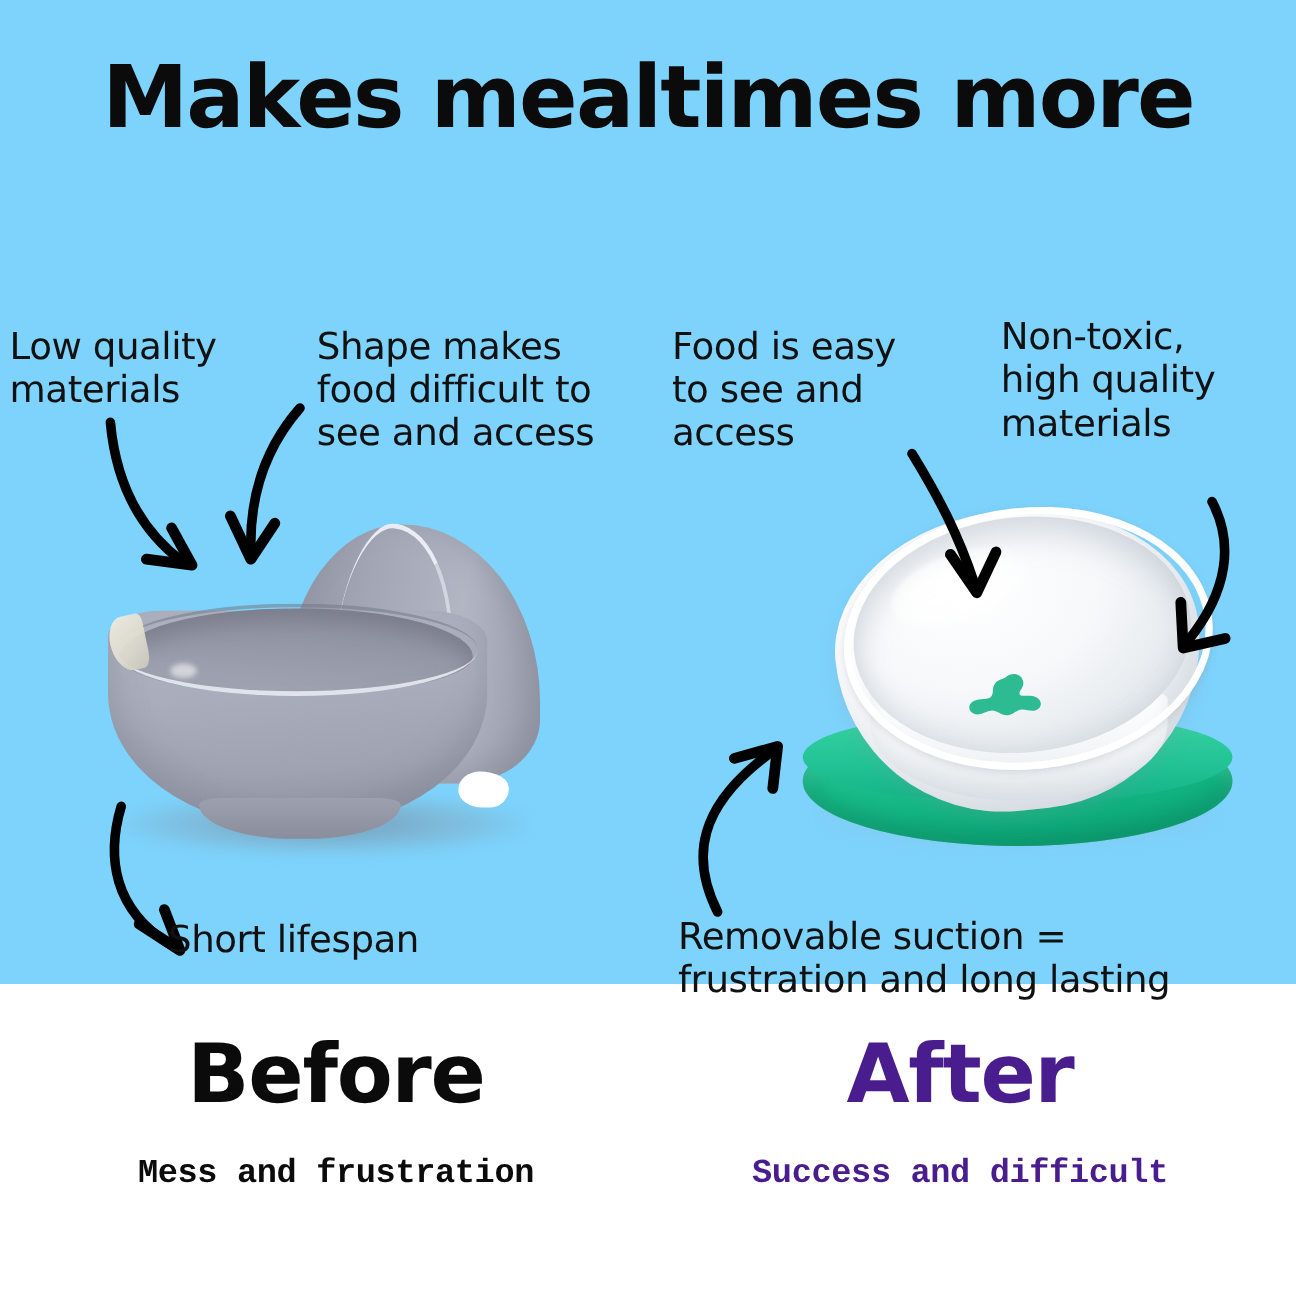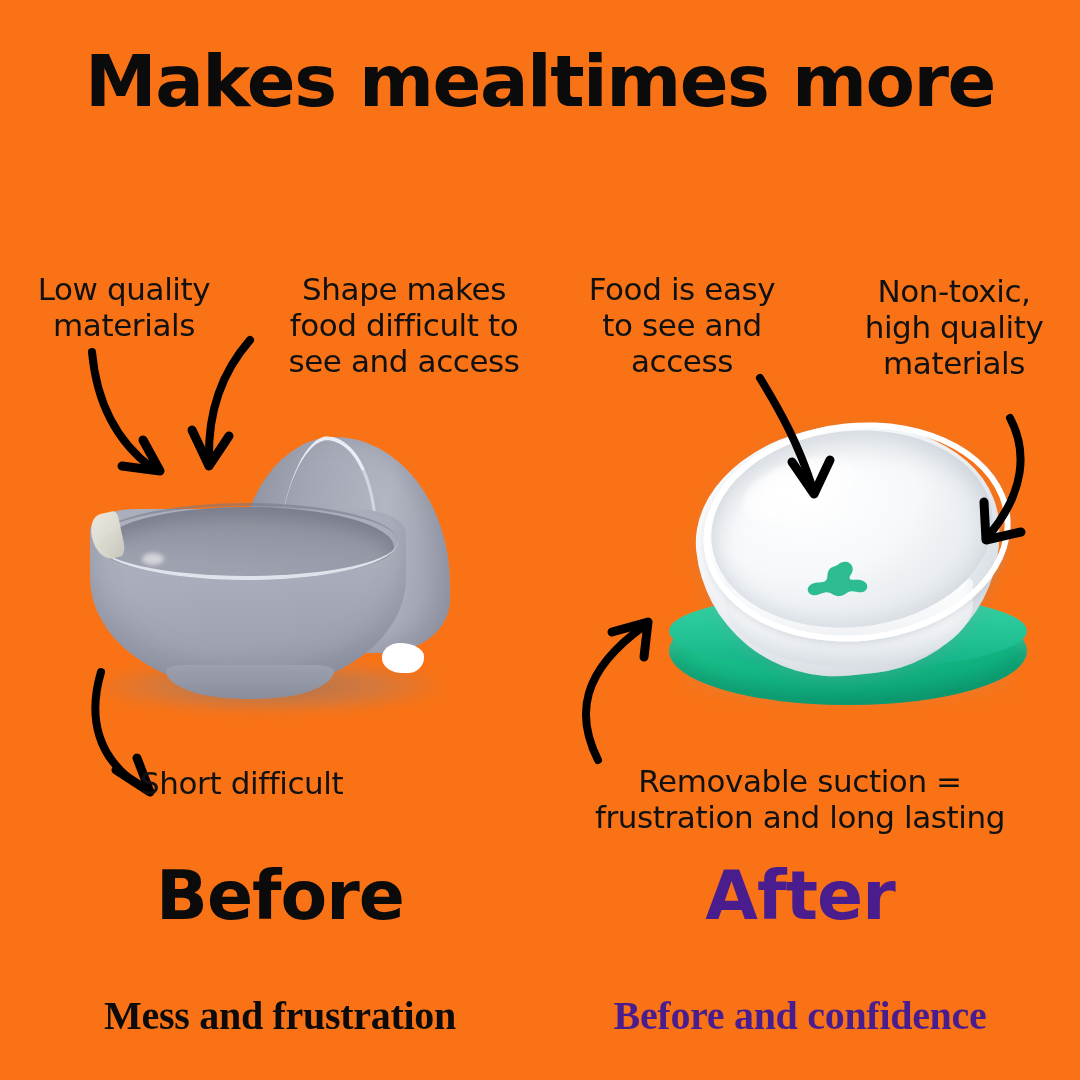--- a/index.html
+++ b/index.html
@@ -12,22 +12,22 @@
     height: 1080px;
     overflow: hidden;
     font-family: "DejaVu Sans", sans-serif;
     position: relative;
   }
 
   #infographic {
     position: absolute;
     inset: 0;
     width: 1080px;
-    height: 1080px;
-    background: #f97316;
+    height: 820px;
+    background: #7dd3fc;
   }
 
   
   .headline {
     position: absolute;
     top: 46px;
     left: 0;
     width: 1080px;
     text-align: center;
     line-height: 0.98;
@@ -46,56 +46,54 @@
     font-weight: bold;
     font-size: 62px;
     letter-spacing: -1px;
     color: #4a1d8e;
     margin-top: 4px;
   }
 
   
   .callout {
     position: absolute;
-    text-align: center;
     font-family: "DejaVu Sans", sans-serif;
     font-weight: 400;
     font-size: 31px;
     line-height: 1.16;
     color: #111111;
     letter-spacing: -0.4px;
   }
   #callout-low-quality   { left: 8px;   top: 272px; width: 232px; }
   #callout-shape-makes   { left: 264px; top: 272px; width: 280px; }
   #callout-food-easy     { left: 560px; top: 272px; width: 244px; }
-  #callout-non-toxic     { left: 834px; top: 274px; width: 240px; }
+  #callout-non-toxic     { left: 834px; top: 264px; width: 240px; }
   #callout-short-life    { left: 140px; top: 766px; width: 250px; text-align: left; }
   #callout-removable     { left: 565px; top: 764px; width: 470px; }
 
   
   .section-heading {
     position: absolute;
     text-align: center;
     font-family: "DejaVu Sans", sans-serif;
     font-weight: bold;
     font-size: 68px;
     letter-spacing: -1px;
     line-height: 1;
   }
   #heading-before { left: 40px;  top: 862px; width: 480px; color: #0b0b0b; }
   #heading-after  { left: 560px; top: 862px; width: 480px; color: #4a1d8e; }
 
   .section-sub {
     position: absolute;
     text-align: center;
-    font-family: Liberation Serif, serif;
+    font-family: Liberation Mono, monospace;
     font-weight: bold;
-    font-size: 40px;
+    font-size: 28px;
     letter-spacing: -0.3px;
-    margin-top: 29px;
   }
   #sub-before { left: 40px;  top: 963px; width: 480px; color: #0b0b0b; }
   #sub-after  { left: 560px; top: 963px; width: 480px; color: #4a1d8e; }
 
   
   #arrows-layer {
     position: absolute;
     left: 0; top: 0;
     width: 1080px;
     height: 1080px;
@@ -423,26 +421,26 @@
 see and access</div>
 
   <div id="callout-food-easy" class="callout" style="white-space: pre-line;">Food is easy
 to see and
 access</div>
 
   <div id="callout-non-toxic" class="callout" style="white-space: pre-line;">Non-toxic,
 high quality
 materials</div>
 
-  <div id="callout-short-life" class="callout" style="white-space: pre-line;">Short difficult</div>
+  <div id="callout-short-life" class="callout" style="white-space: pre-line;">Short lifespan</div>
 
   <div id="callout-removable" class="callout" style="white-space: pre-line;">Removable suction =
 frustration and long lasting</div>
 
   <div id="heading-after" class="section-heading">After</div>
 
   <div id="heading-before" class="section-heading">Before</div>
 
   <div id="sub-before" class="section-sub">Mess and frustration</div>
 
-  <div id="sub-after" class="section-sub">Before and confidence</div>
+  <div id="sub-after" class="section-sub">Success and difficult</div>
 
 </div>
 
 </body></html>

